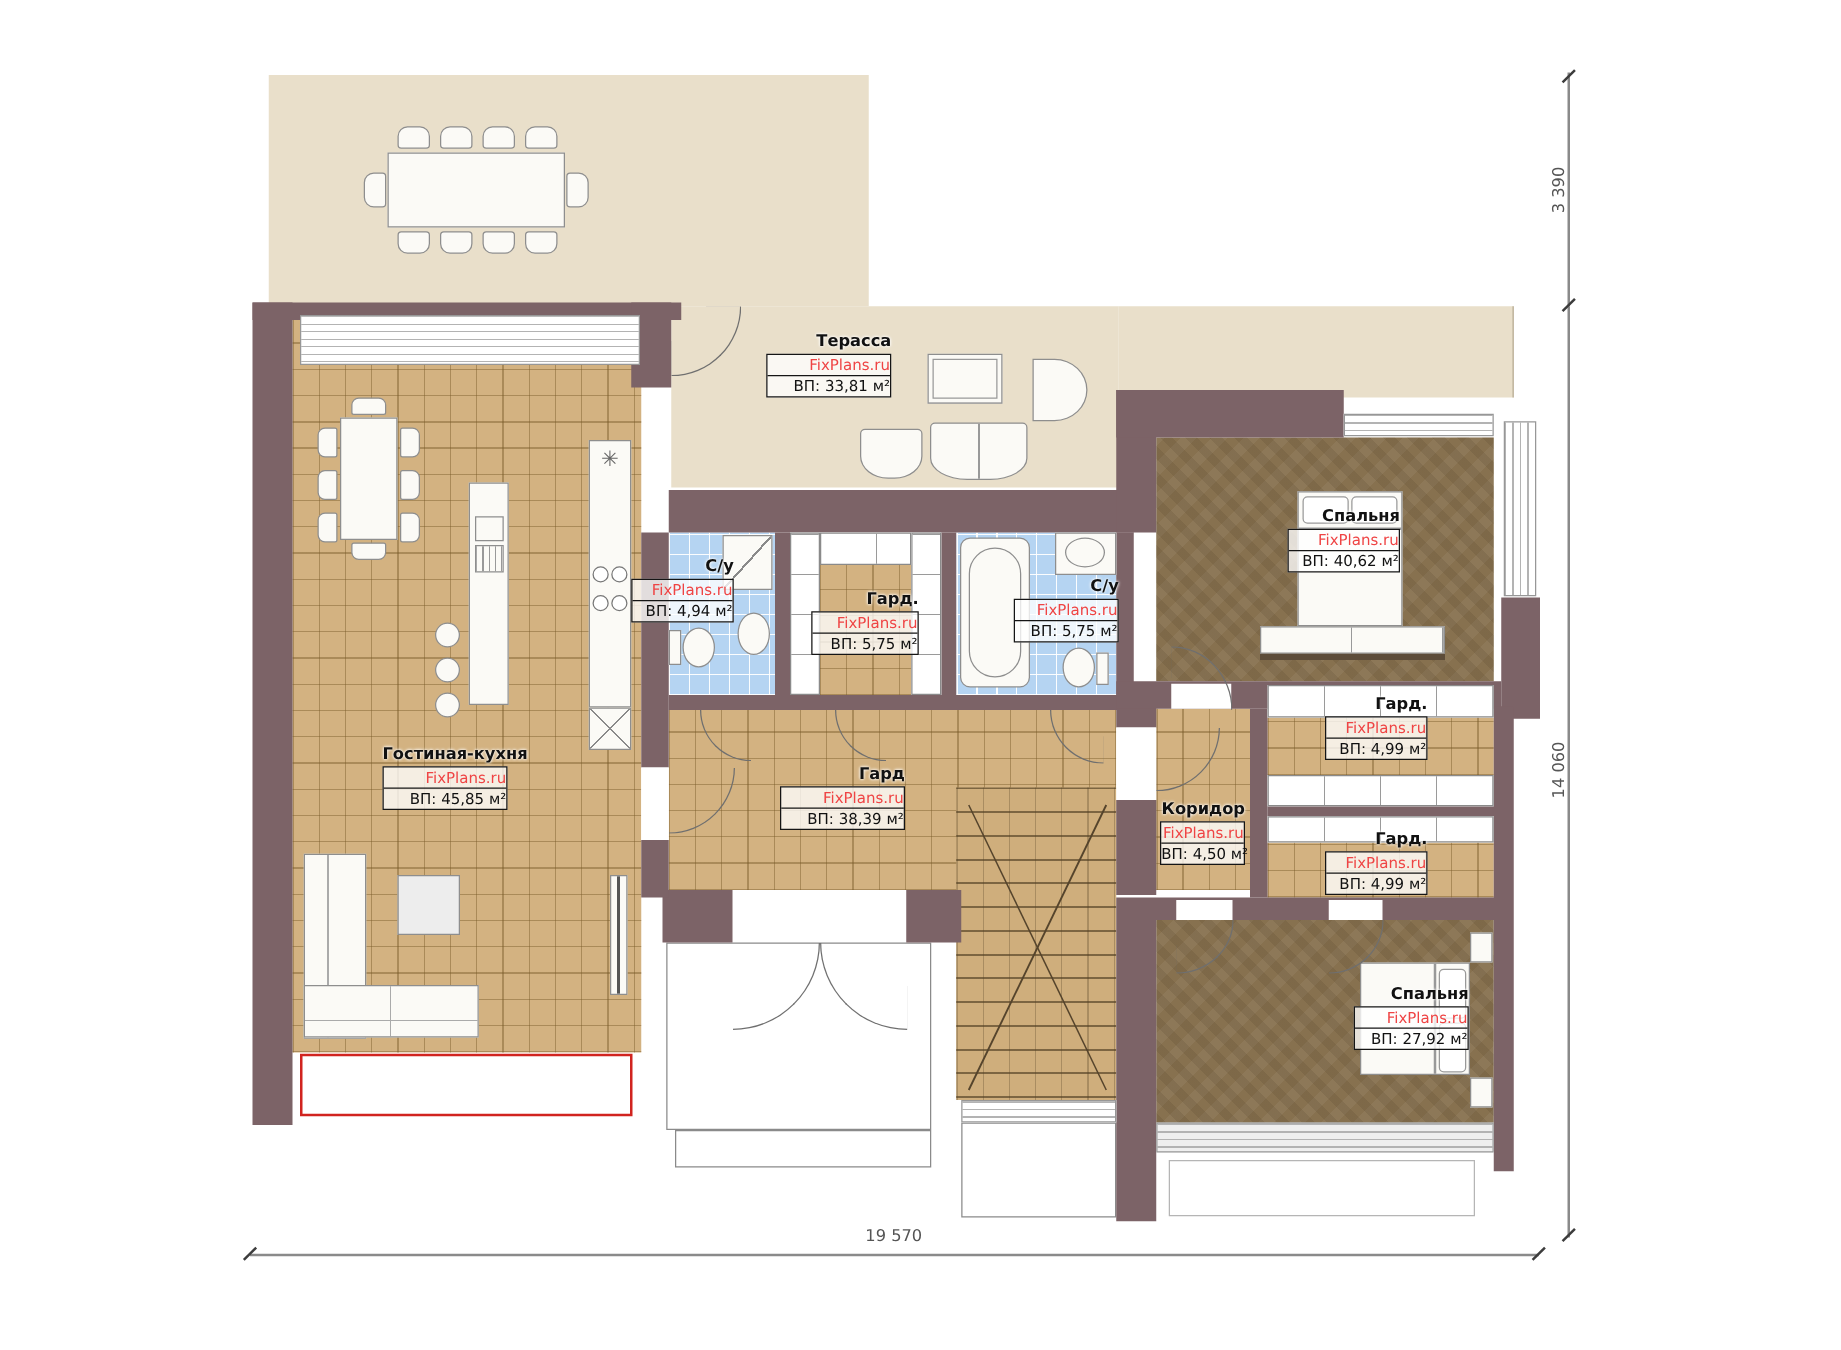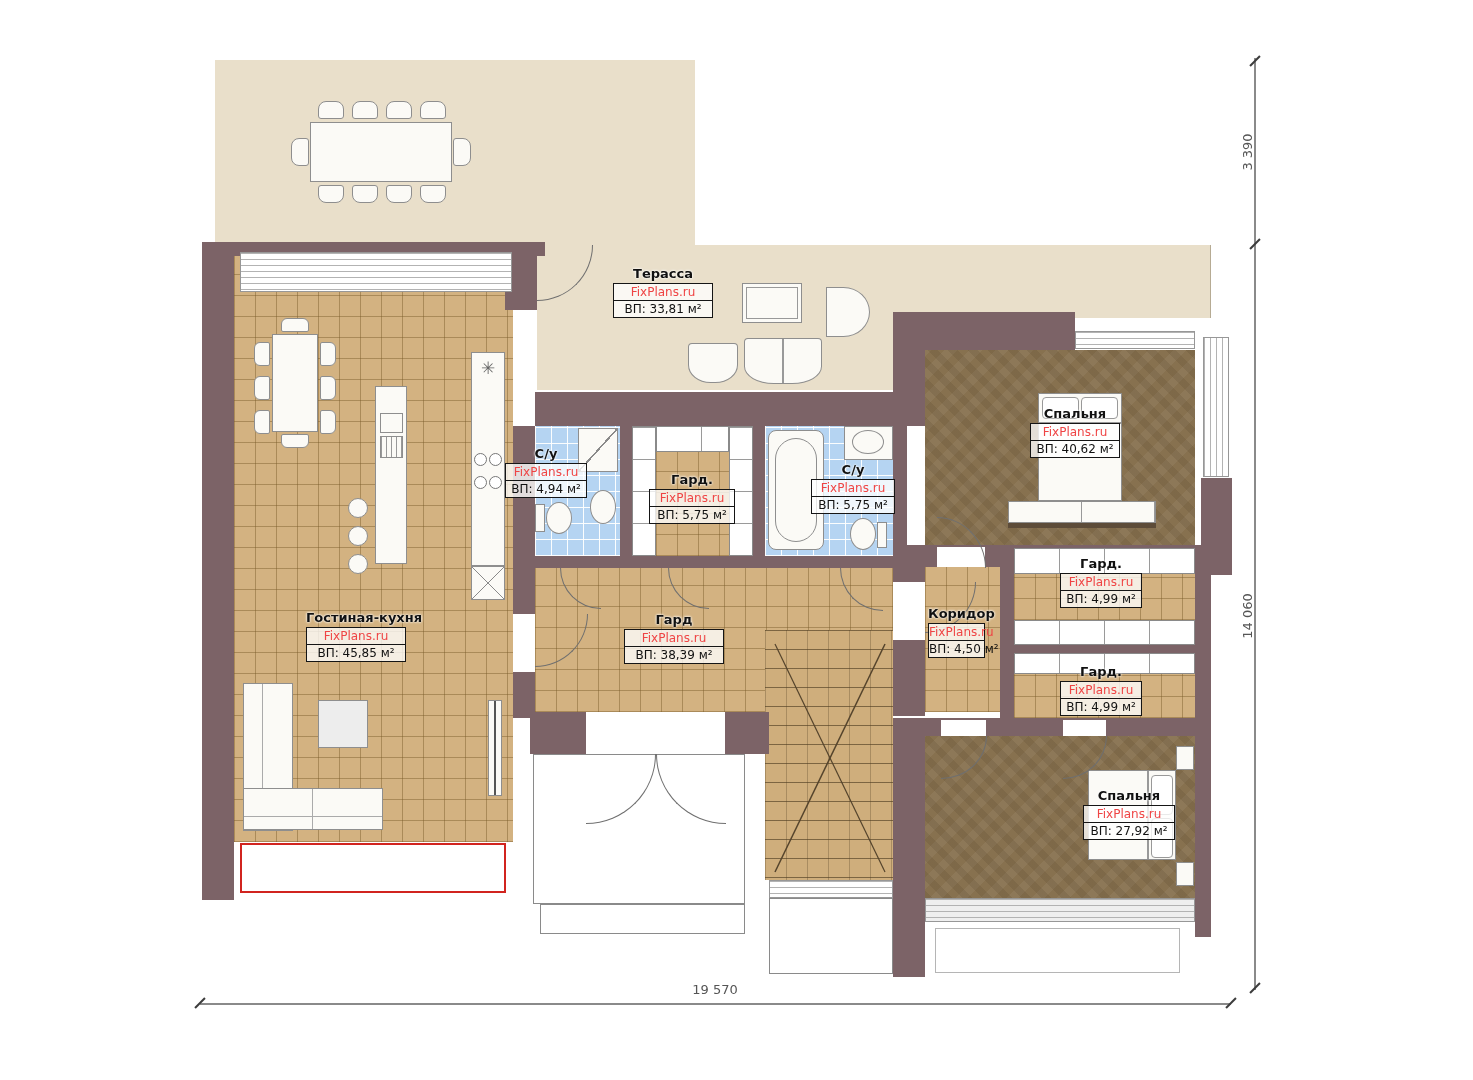--- a/index.html
+++ b/index.html
@@ -33,21 +33,21 @@
   .arc-tr{border-width:1.5px 1.5px 0 0;border-radius:0 100% 0 0;}
   
   .furn{position:absolute;z-index:15;background:#fbfaf6;border:1.5px solid #8e8e8e;box-sizing:border-box;}
   .round{border-radius:50%;}
   .closet{position:absolute;z-index:13;background:#fff;border:1px solid #8a8a8a;box-sizing:border-box;
     background-image:repeating-linear-gradient(90deg,transparent 0 44px,#9a9a9a 44px 45px);}
   .outline{position:absolute;z-index:4;background:#fff;border:1.5px solid #8a8a8a;box-sizing:border-box;}
   .red-zone{position:absolute;z-index:14;background:#fff;border:2px solid #d1241f;box-sizing:border-box;}
   .burner{position:absolute;width:11px;height:11px;border:1.2px solid #777;border-radius:50%;background:#fff;}
   
-  .room-label{position:absolute;z-index:30;text-align:center;}
+  .room-label{position:absolute;z-index:30;text-align:right;}
   .rl-name{font-weight:bold;font-size:13px;color:#111;margin-bottom:2px;
     text-shadow:0 0 2px #fff,0 0 3px #fff;white-space:nowrap;}
   .rl-box{border:1.5px solid #151515;background:rgba(255,255,255,.78);}
   .rl-wm{font-size:12px;line-height:16px;border-bottom:1.5px solid #151515;color:#ef4444;white-space:nowrap;}
   .rl-area{font-size:12px;line-height:16px;color:#111;white-space:nowrap;}
   
   .dim-line{position:absolute;background:#8a8a8a;z-index:40;}
   .tick{position:absolute;width:14px;height:2px;background:#3c3c3c;transform:rotate(-45deg);z-index:41;}
   .dim-label{position:absolute;z-index:41;color:#555;font-size:13px;text-align:center;}
   .rot{transform:rotate(-90deg);}
@@ -210,21 +210,21 @@
   <div class="furn" style="left:1176px;top:746px;width:18px;height:24px"></div>
   <div class="furn" style="left:1176px;top:862px;width:18px;height:24px"></div>
 
   <div class="room-label" style="left:613px;top:266px;width:100px">
     <div class="rl-name">Терасса</div>
     <div class="rl-box">
       <div class="rl-wm">FixPlans.ru</div>
       <div class="rl-area">ВП: 33,81 м²</div>
     </div>
   </div>
-  <div class="room-label" style="left:306px;top:610px;width:100px">
+  <div class="room-label" style="left:306px;top:596px;width:100px">
     <div class="rl-name">Гостиная-кухня</div>
     <div class="rl-box">
       <div class="rl-wm">FixPlans.ru</div>
       <div class="rl-area">ВП: 45,85 м²</div>
     </div>
   </div>
   <div class="room-label" style="left:624px;top:612px;width:100px">
     <div class="rl-name">Гард</div>
     <div class="rl-box">
       <div class="rl-wm">FixPlans.ru</div>
@@ -252,21 +252,21 @@
       <div class="rl-area">ВП: 5,75 м²</div>
     </div>
   </div>
   <div class="room-label" style="left:1030px;top:406px;width:90px">
     <div class="rl-name">Спальня</div>
     <div class="rl-box">
       <div class="rl-wm">FixPlans.ru</div>
       <div class="rl-area">ВП: 40,62 м²</div>
     </div>
   </div>
-  <div class="room-label" style="left:928px;top:606px;width:57px">
+  <div class="room-label" style="left:928px;top:640px;width:68px">
     <div class="rl-name">Коридор</div>
     <div class="rl-box">
       <div class="rl-wm">FixPlans.ru</div>
       <div class="rl-area">ВП: 4,50 м²</div>
     </div>
   </div>
   <div class="room-label" style="left:1060px;top:556px;width:82px">
     <div class="rl-name">Гард.</div>
     <div class="rl-box">
       <div class="rl-wm">FixPlans.ru</div>

